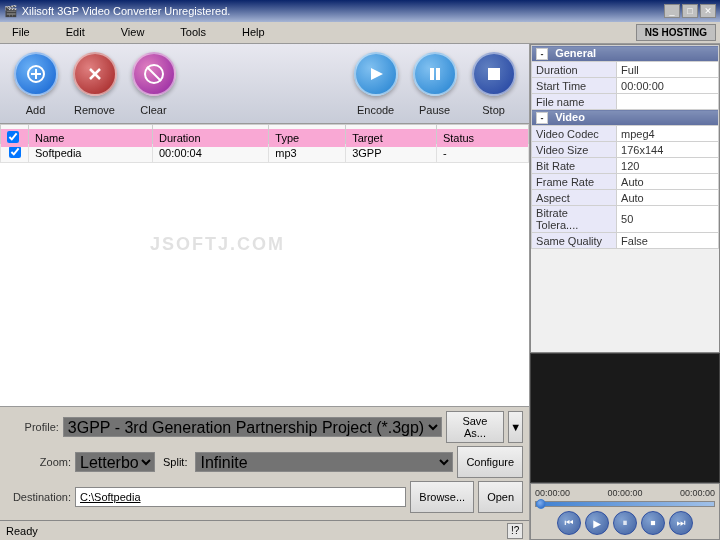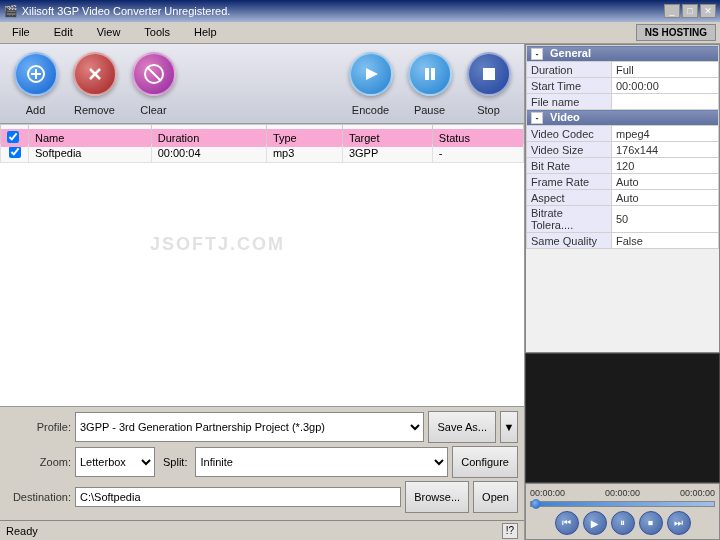--- a/index.html
+++ b/index.html
@@ -33,21 +33,21 @@
       cursor: pointer;
       display: flex; align-items: center; justify-content: center;
     }
 
     
     .menu-bar {
       background: #d4d0c8;
       border-bottom: 1px solid #999;
       display: flex;
       padding: 2px 4px;
-      gap: 8px;
+      gap: 20px;
     }
     .menu-item {
       padding: 2px 8px;
       cursor: pointer;
       font-size: 11px;
     }
 
     
     .main-container {
       display: flex;
@@ -146,40 +146,41 @@
       padding: 4px 6px;
     }
     .control-row {
       display: flex;
       align-items: center;
       gap: 4px;
       margin-bottom: 3px;
     }
     .control-label { width: 65px; text-align: right; font-size: 11px; color: #333; }
     .control-select {
-      height: 30px;
-      font-size: 11px;
-      border: 1px solid #888;
-      background: #ffffff;
+      height: 20px;
+      font-size: 16px;
+      border: 1px solid #888;
+      background: #737373;
     }
     .btn-small {
       height: 32px;
       padding: 0 8px;
       font-size: 11px;
       background: linear-gradient(to bottom, #f0f0f0, #d8d8d8);
       border: 1px solid #888;
       cursor: pointer;
     }
     .destination-input {
       flex: 1;
       height: 20px;
       font-size: 11px;
       border: 1px solid #888;
       padding: 0 4px;
       background: white;
+      text-decoration: underline;
     }
 
     
     .status-bar {
       background: #d4d0c8;
       border-top: 1px solid #888;
       padding: 2px 6px;
       font-size: 11px;
       display: flex;
       align-items: center;

